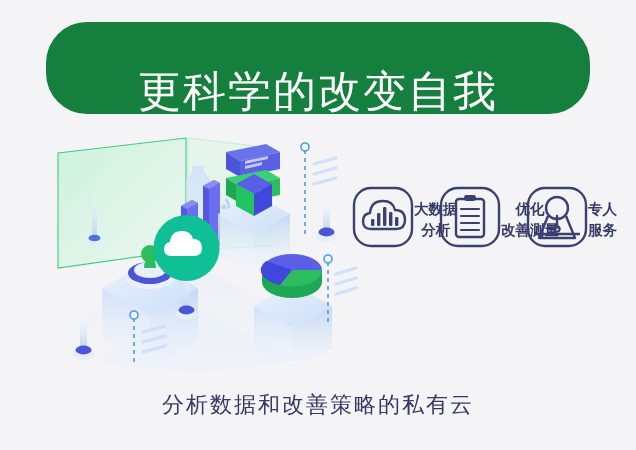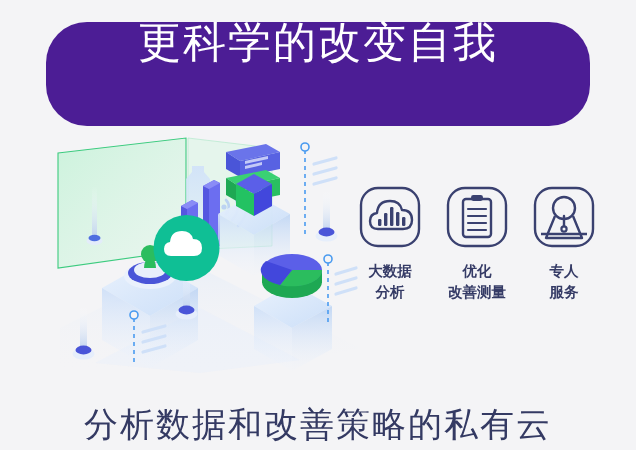--- a/index.html
+++ b/index.html
@@ -19,25 +19,25 @@
     left: 0; top: 0;
     width: 636px; height: 450px;
   }
 
   
   .header-banner {
     position: absolute;
     left: 46px;
     top: 22px;
     width: 544px;
-    height: 104px;
-    background: #4c1d95;
+    height: 92px;
+    background: #15803d;
     border-radius: 41px;
     display: flex;
-    align-items: flex-start;
+    align-items: flex-end;
     justify-content: center;
   }
   .header-title {
     color: #ffffff;
     font-size: 43px;
     line-height: 1;
     letter-spacing: 2px;
     font-weight: 500;
     white-space: nowrap;
     transform: translateY(-1px);
@@ -59,47 +59,45 @@
     left: 352px;
     top: 186px;
     width: 250px;
     height: 140px;
     display: flex;
     justify-content: space-between;
   }
   .feature {
     width: 76px;
     display: flex;
-    flex-direction: column;
-    align-items: center;
   }
   .feature-icon {
     width: 62px;
     height: 62px;
   }
   .feature-icon svg { display:block; }
   .feature-label {
     margin-top: 13px;
     text-align: center;
     color: #353b66;
     font-size: 14.5px;
     line-height: 1.45;
     font-weight: 700;
     white-space: nowrap;
   }
 
   
   .footer-text {
     position: absolute;
     left: 0;
-    top: 402px;
+    top: 390px;
     width: 636px;
     text-align: center;
     color: #343a63;
-    font-size: 34px;
+    font-size: 22px;
     letter-spacing: 2px;
     font-weight: 500;
     white-space: nowrap;
   }
 </style>
 </head>
 <body>
 
 <div class="stage">
 

